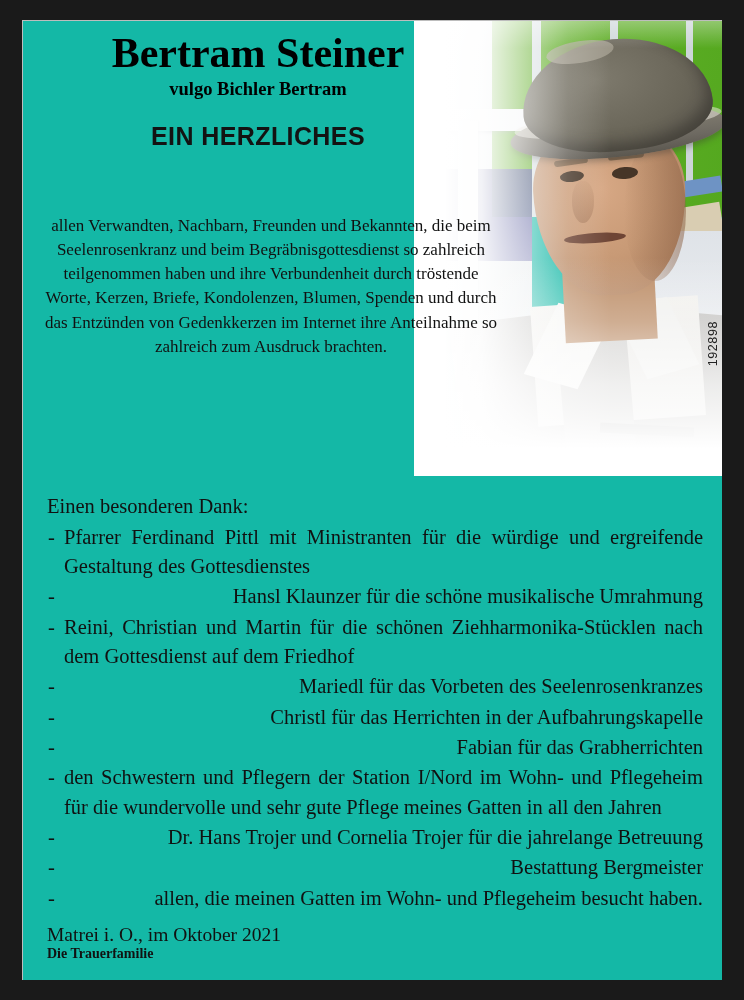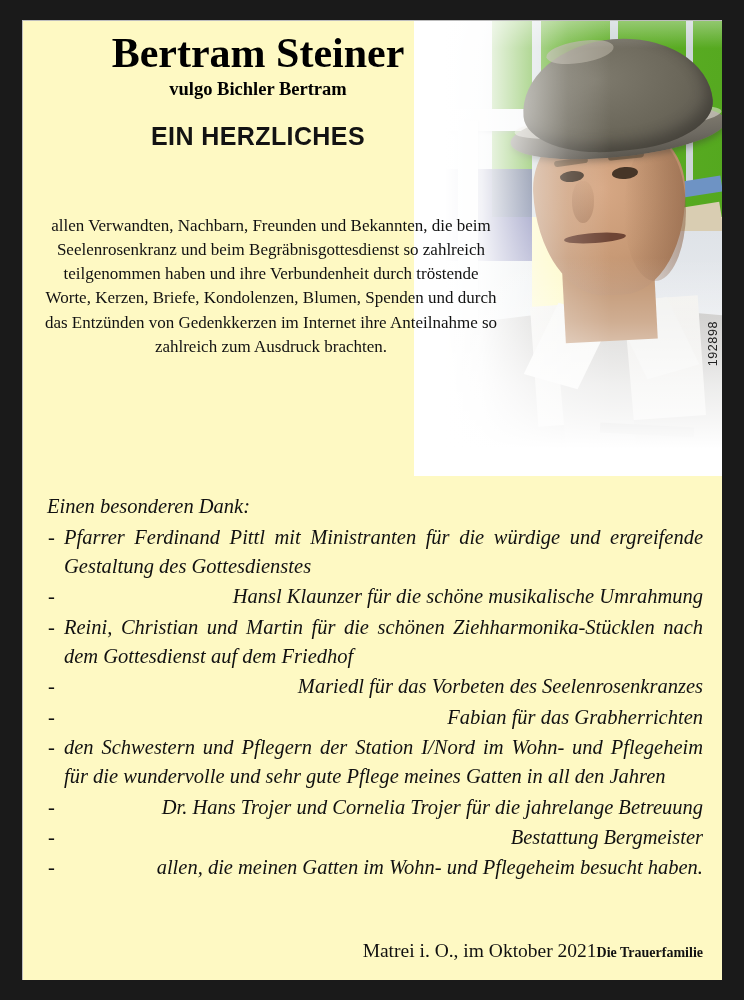--- a/index.html
+++ b/index.html
@@ -15,21 +15,21 @@
     box-sizing: border-box;
     overflow: hidden;
     font-family: "Liberation Serif", "DejaVu Serif", serif;
   }
   #inner {
     position: absolute;
     left: 22px;
     top: 20px;
     width: 700px;
     height: 960px;
-    background: #fef9c3;
+    background: #14b8a6;
     border-left: 1px solid #bdbdbd;
     border-top: 1px solid #bdbdbd;
     box-sizing: border-box;
     overflow: hidden;
   }
 
   
   #photo {
     position: absolute;
     right: 0px;
@@ -271,21 +271,20 @@
     text-align: center;
     font-size: 17px;
     line-height: 1.42;
     color: #111;
   }
 
   #list-block {
     position: absolute;
     left: 24px; top: 470px; width: 656px;
     color: #111;
-    font-style: italic;
   }
   #list-intro {
     font-size: 20.5px;
     line-height: 1.5;
     margin-bottom: 1px;
   }
   ul#thanks-list {
     list-style: none;
     margin: 0;
     padding: 0;
@@ -303,24 +302,25 @@
     position: absolute;
     left: 1px;
     top: 0;
   }
   ul#thanks-list li.nojust { text-align: right; }
 
   #footer {
     position: absolute;
     left: 24px; bottom: 18px; width: 656px;
     display: flex;
-    justify-content: flex-end;
+    justify-content: center;
     align-items: baseline;
     font-size: 19.5px;
     color: #111;
+    flex-direction: column;
   }
   #family { font-weight: bold; font-size: 14px; }
 
   #refnum {
     position: absolute;
     right: 2px;
     top: 300px;
     writing-mode: vertical-rl;
     transform: rotate(180deg);
     font-family: "Liberation Sans", "DejaVu Sans", sans-serif;
@@ -392,20 +392,21 @@
 
       <div id="lead">allen Verwandten, Nachbarn, Freunden und Bekannten, die beim Seelenrosenkranz und beim Begräbnisgottesdienst so zahlreich teilgenommen haben und ihre Verbundenheit durch tröstende Worte, Kerzen, Briefe, Kondolenzen, Blumen, Spenden und durch das Entzünden von Gedenkkerzen im Internet ihre Anteilnahme so zahlreich zum Ausdruck brachten.</div>
 
       <div id="list-block">
         <div id="list-intro">Einen besonderen Dank:</div>
         <ul id="thanks-list">
           <li>Pfarrer Ferdinand Pittl mit Ministranten für die würdige und ergreifende Gestaltung des Gottesdienstes</li>
           <li class="nojust">Hansl Klaunzer für die schöne musikalische Umrahmung</li>
           <li>Reini, Christian und Martin für die schönen Ziehharmonika-Stücklen nach dem Gottesdienst auf dem Friedhof</li>
           <li class="nojust">Mariedl für das Vorbeten des Seelenrosenkranzes</li>
+          <li class="nojust">Christl für das Herrichten in der Aufbahrungskapelle</li>
           <li class="nojust">Fabian für das Grabherrichten</li>
           <li>den Schwestern und Pflegern der Station I/Nord im Wohn- und Pflegeheim für die wundervolle und sehr gute Pflege meines Gatten in all den Jahren</li>
           <li class="nojust">Dr. Hans Trojer und Cornelia Trojer für die jahrelange Betreuung</li>
           <li class="nojust">Bestattung Bergmeister</li>
           <li class="nojust">allen, die meinen Gatten im Wohn- und Pflegeheim besucht haben.</li>
         </ul>
       </div>
 
       <div id="footer">
         <div>Matrei i. O., im  Oktober 2021</div>

